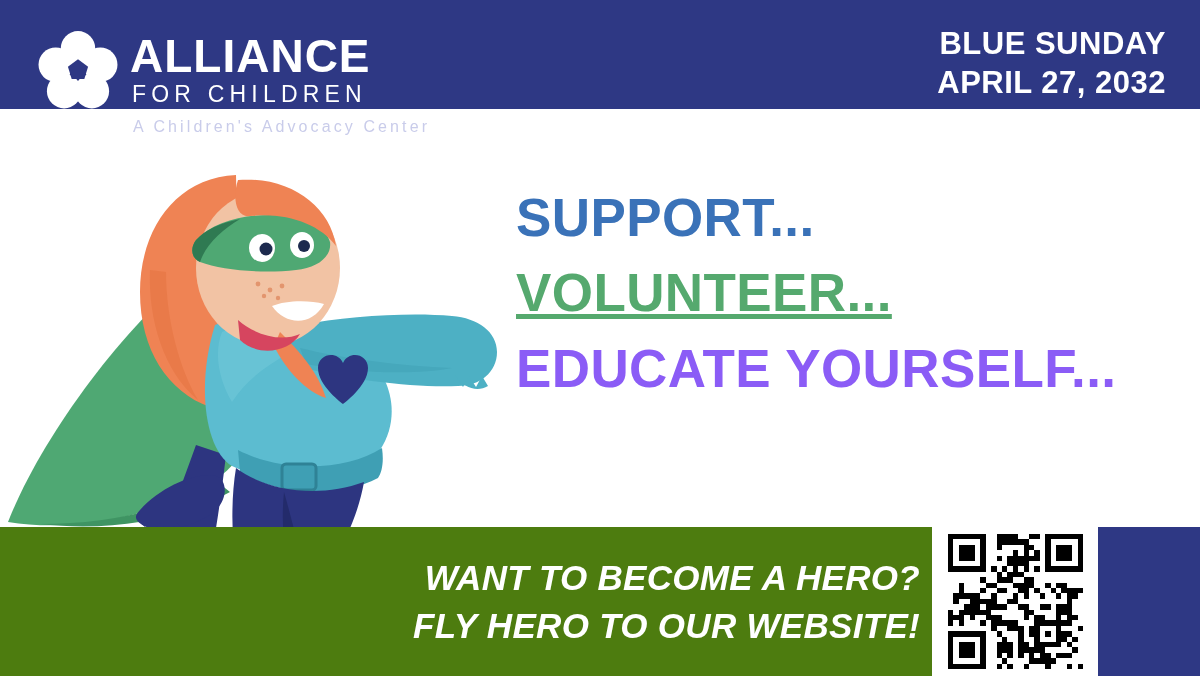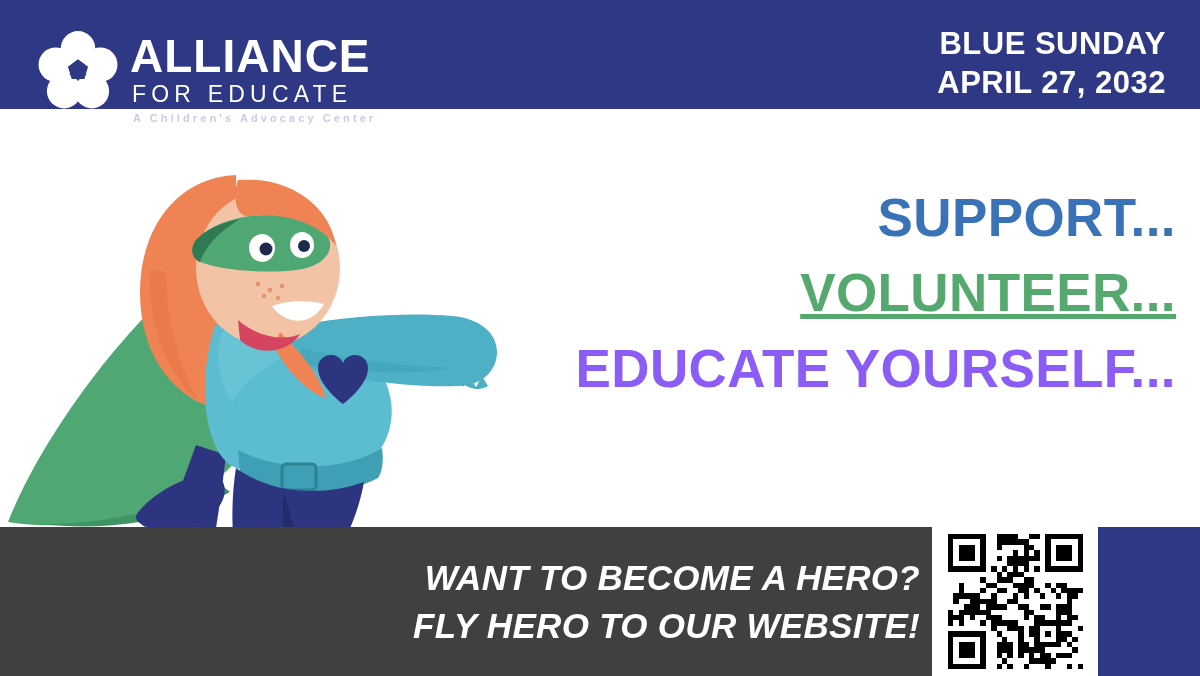--- a/index.html
+++ b/index.html
@@ -32,22 +32,22 @@
   .logo-alliance {
     font-size: 46px; font-weight: 700; color: #ffffff;
     letter-spacing: 1px; line-height: 0.98;
   }
   .logo-forchildren {
     font-size: 23px; font-weight: 400; color: #ffffff;
     letter-spacing: 5.2px; line-height: 1.25; margin-top: 1px;
     padding-left: 2px;
   }
   .logo-tagline {
-    font-size: 11px; font-weight: 700; color: #c9ccea;
-    letter-spacing: 3.1px; line-height: 1.3; margin-top: 2px;
+    font-size: 16px; font-weight: 400; color: #c9ccea;
+    letter-spacing: 3.1px; line-height: 1.3; margin-top: 8px;
     padding-left: 3px;
   }
   .header-date {
     position: absolute; right: 34px; top: 24px;
     text-align: right; color: #ffffff;
     font-size: 31px; font-weight: 700;
     letter-spacing: 0.5px; line-height: 1.26;
   }
 
   
@@ -62,36 +62,35 @@
 
   
   .headlines {
     position: absolute; left: 516px; top: 180px;
     width: 660px;
   }
   .hl {
     font-size: 53px; font-weight: 700;
     letter-spacing: 0.4px; line-height: 1.42;
     white-space: nowrap;
-    text-align: right;
   }
   .hl-support   { color: #3a72b8; }
   .hl-volunteer { color: #55a96e; text-decoration: underline; }
   .hl-educate   { color: #8b5cf6; }
   .hl-hero {
     color: #2e3884; font-style: italic; font-weight: 700;
     font-size: 55px; letter-spacing: 1px;
     margin-left: 11px; margin-top: 6px; line-height: 1.3;
   }
 
   
   .banner {
     position: absolute; left: 0; top: 527px;
     width: 932px; height: 149px;
-    background: #404040;
+    background: #4d7c0f;
   }
   .banner-text {
     position: absolute; right: 12px; top: 27px;
     text-align: right; color: #ffffff;
     font-style: italic; font-weight: 700;
     font-size: 35px; letter-spacing: 0.3px; line-height: 1.36;
     white-space: nowrap;
   }
   .qr-panel {
     position: absolute; left: 932px; top: 527px;
@@ -118,21 +117,21 @@
       <svg class="logo-mark" viewBox="0 0 100 100">
         <circle cx="50" cy="23" r="20.5" fill="#ffffff"></circle>
         <circle cx="76.5" cy="42.5" r="20.5" fill="#ffffff"></circle>
         <circle cx="66.5" cy="74" r="20.5" fill="#ffffff"></circle>
         <circle cx="33.5" cy="74" r="20.5" fill="#ffffff"></circle>
         <circle cx="23.5" cy="42.5" r="20.5" fill="#ffffff"></circle>
         <polygon points="50,36 62,45 57.5,59.5 42.5,59.5 38,45" fill="#2e3884"></polygon>
       </svg>
       <div class="logo-text">
         <div class="logo-alliance">ALLIANCE</div>
-        <div class="logo-forchildren">FOR EDUCATE</div>
+        <div class="logo-forchildren">FOR CHILDREN</div>
         <div class="logo-tagline">A Children's Advocacy Center</div>
       </div>
     </div>
 
     <div class="header-date">
       <div>BLUE SUNDAY</div>
       <div>APRIL 27, 2032</div>
     </div>
   </div>
 

